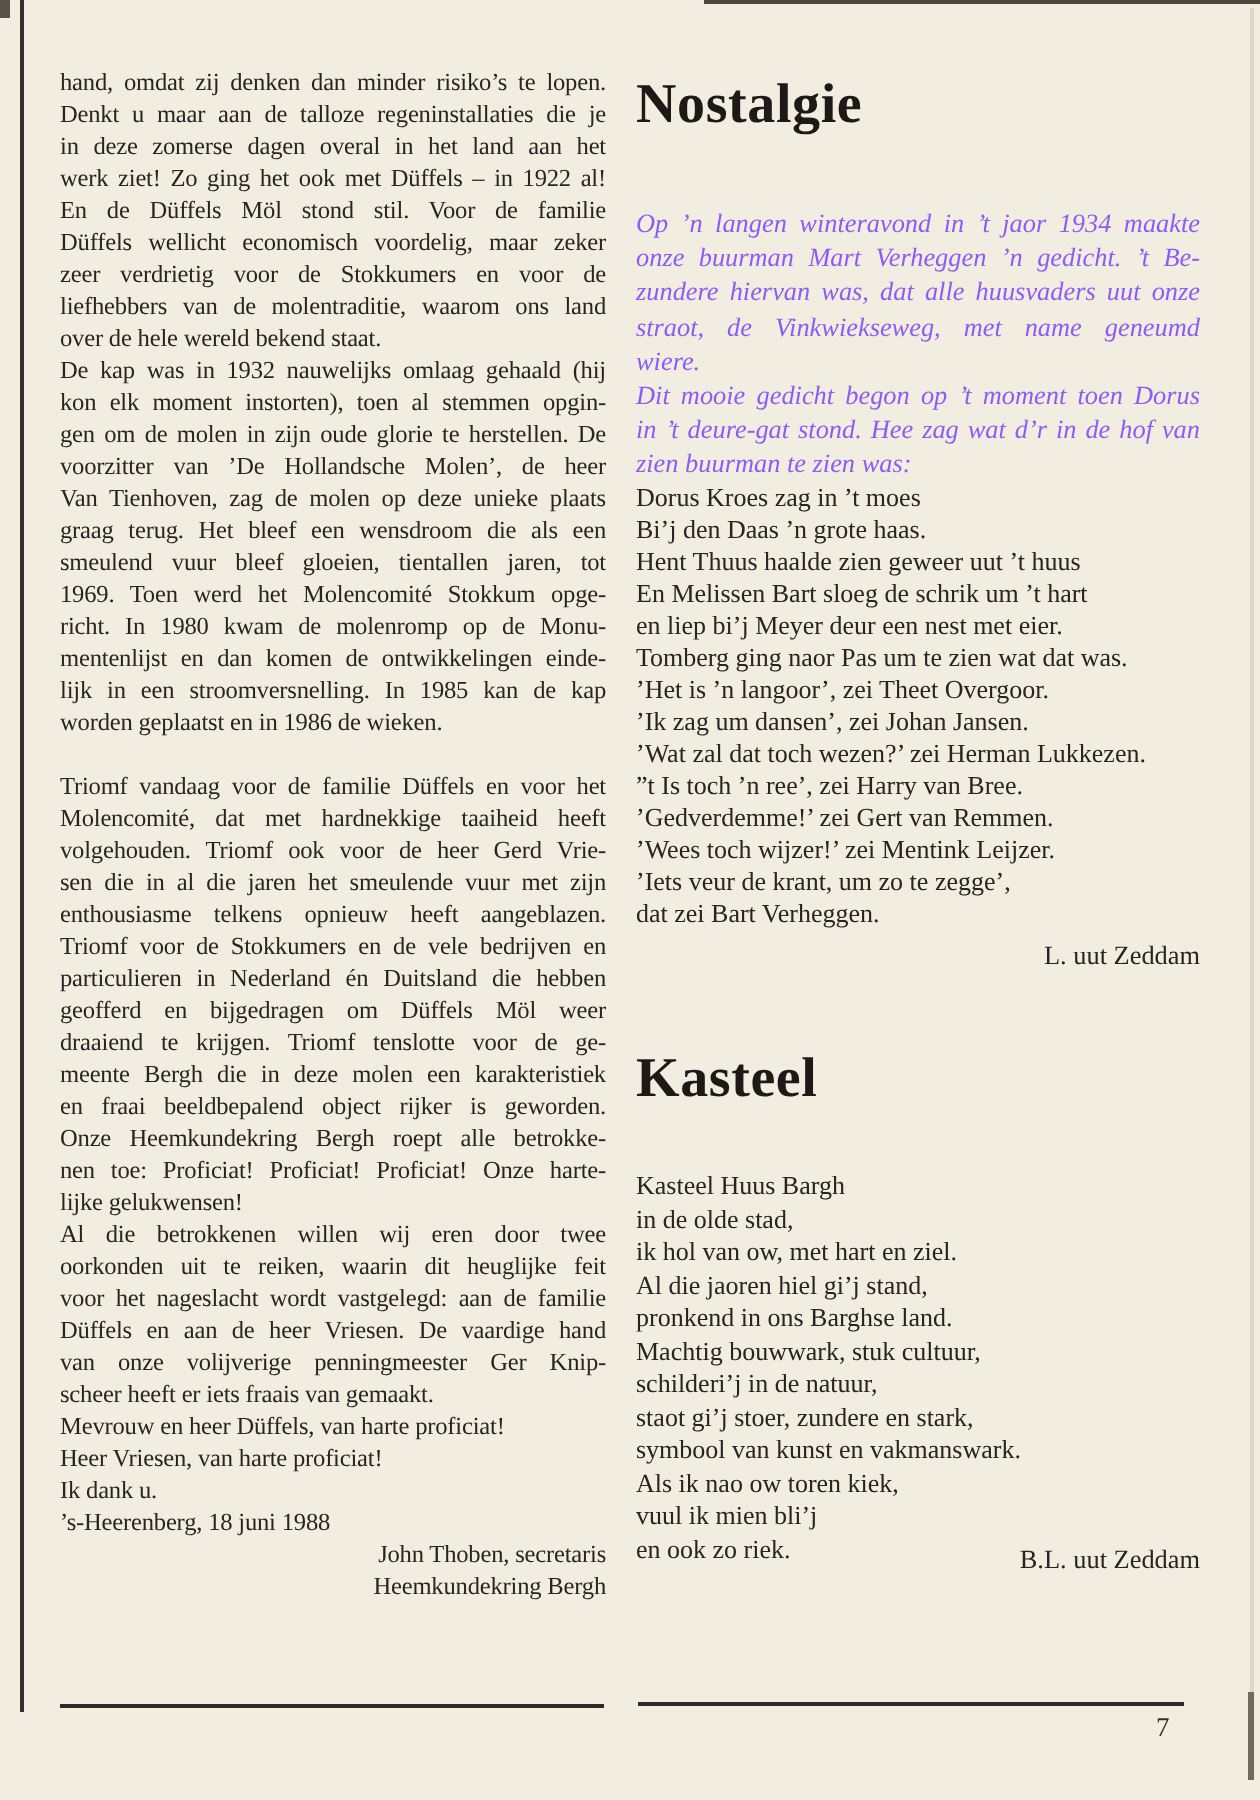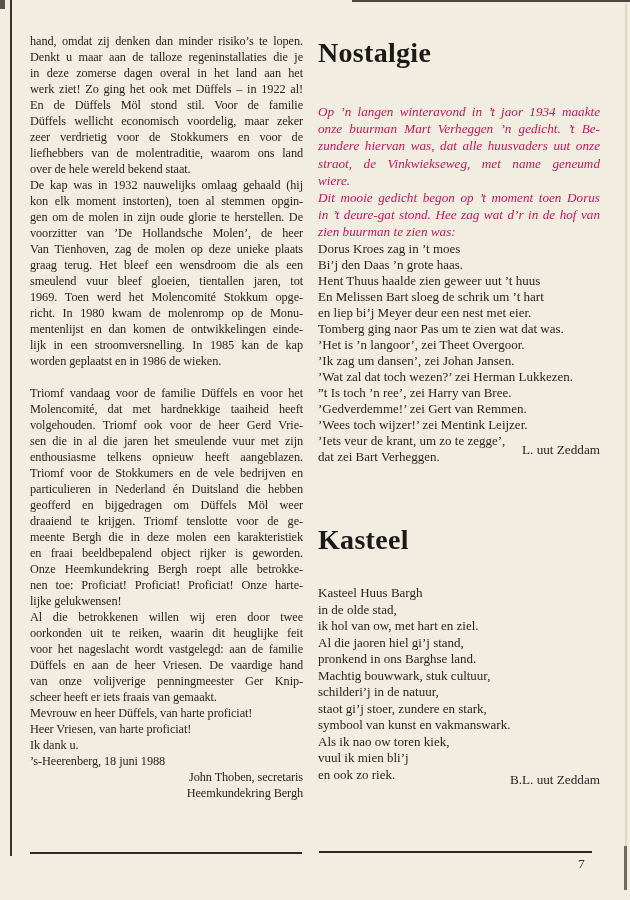--- a/index.html
+++ b/index.html
@@ -38,27 +38,27 @@
   
   .heading{
     position:absolute;left:318px;margin:0;
     font-size:28px;font-weight:bold;letter-spacing:.3px;color:#1c1916;
     line-height:26px;
   }
   .heading-nostalgie{top:40px}
   .heading-kasteel{top:527px}
   .intro-wrap{
     position:absolute;left:318px;top:103px;width:282px;
-    font-style:italic;font-size:13.2px;line-height:17.2px;color:#be185d;
+    font-style:italic;font-size:13.2px;line-height:17.2px;color:#8b5cf6;
   }
   .poem{font-size:13px;color:#282420}
   .poem-nostalgie{position:absolute;left:318px;top:241px;width:282px;line-height:16px}
   .poem-kasteel{position:absolute;left:318px;top:585px;width:282px;line-height:16.5px}
   .sig{position:absolute;left:318px;width:282px;text-align:right;font-size:13.2px}
-  .sig-nostalgie{top:442px}
+  .sig-nostalgie{top:470px}
   .sig-kasteel{top:772px}
 </style>
 </head>
 <body>
 
 <div class="page">
 
   <div class="edge-left"></div>
   <div class="speck-topleft"></div>
   <div class="edge-top"></div>

